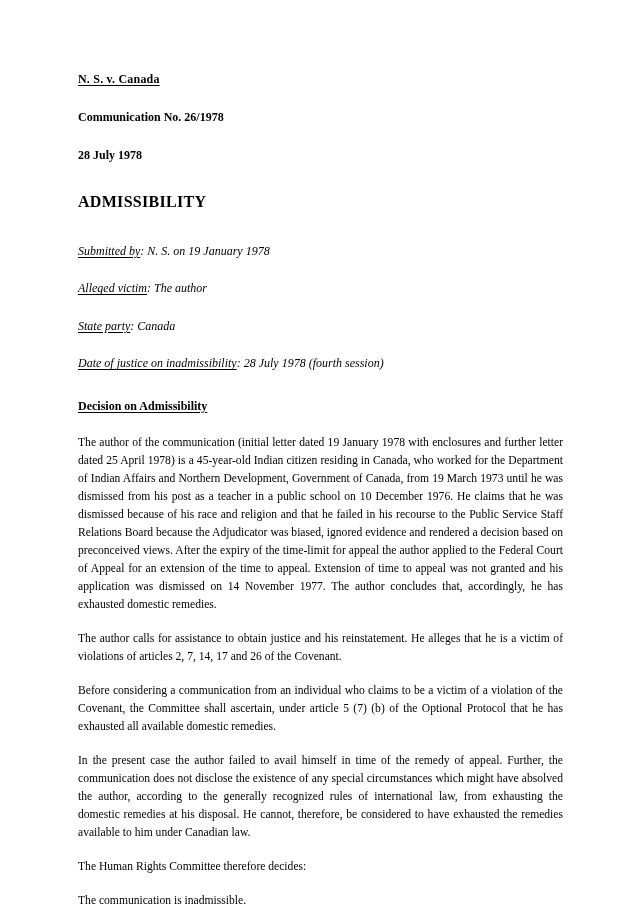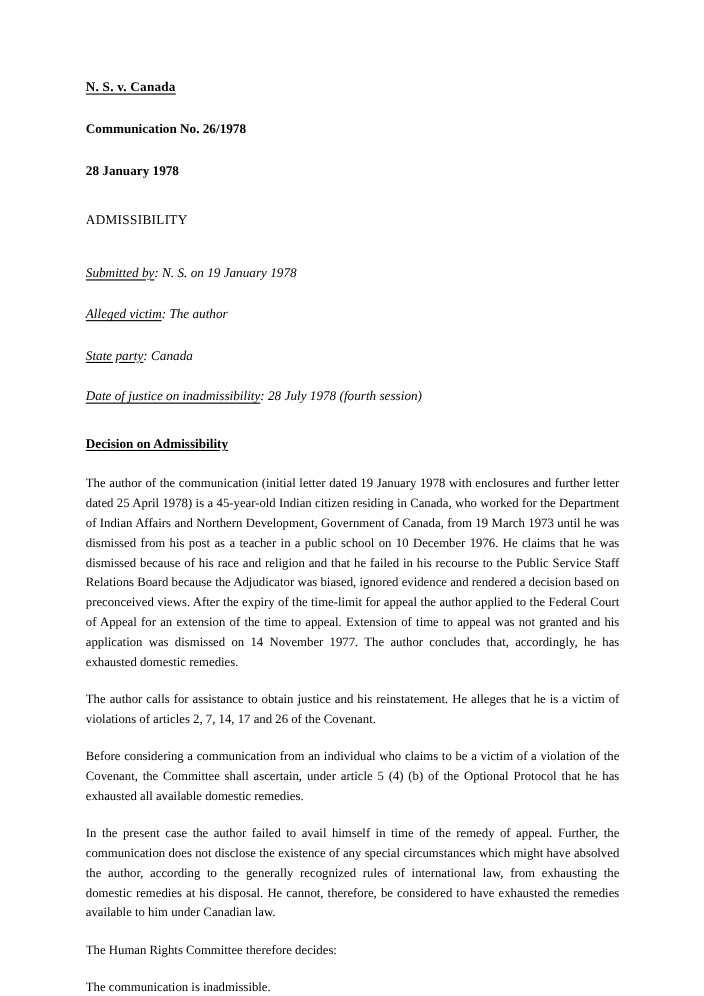--- a/index.html
+++ b/index.html
@@ -30,22 +30,22 @@
     margin: 0 0 23px 0;
     letter-spacing: 0.2px;
   }
   .comm-no,
   .doc-date {
     font-size: 12px;
     font-weight: bold;
     margin: 17px 0 23px 0;
   }
   .section-heading {
-    font-size: 12px;
-    font-weight: normal;
+    font-size: 16px;
+    font-weight: bold;
     margin: 30px 0 33px 0;
     letter-spacing: 0.3px;
   }
   .meta-line {
     font-size: 12px;
     font-style: italic;
     margin: 0 0 23px 0;
     line-height: 1.2;
   }
   .meta-line .meta-label {
@@ -76,21 +76,21 @@
 </style>
 </head>
 <body>
 
 <div class="page">
 
   <div class="doc-title">N. S. v. Canada</div>
 
   <div class="comm-no">Communication No. 26/1978</div>
 
-  <div class="doc-date">28 January 1978</div>
+  <div class="doc-date">28 July 1978</div>
 
   <div class="section-heading">ADMISSIBILITY</div>
 
   <div class="meta-line">
     <span class="meta-label">Submitted by</span><span>: N. S. on 19 January 1978</span>
   </div>
 
   <div class="meta-line">
     <span class="meta-label">Alleged victim</span><span>: The author</span>
   </div>
@@ -100,18 +100,18 @@
   </div>
 
   <div class="meta-line">
     <span class="meta-label">Date of justice on inadmissibility</span><span>: 28 July 1978 (fourth session)</span>
   </div>
 
   <div class="centered-heading">Decision on Admissibility</div>
 
   <p class="body-par flow">The author of the communication (initial letter dated 19 January 1978 with enclosures and further letter dated 25 April 1978) is a 45-year-old Indian citizen residing in Canada, who worked for the Department of Indian Affairs and Northern Development, Government of Canada, from 19 March 1973 until he was dismissed from his post as a teacher in a public school on 10 December 1976. He claims that he was dismissed because of his race and religion and that he failed in his recourse to the Public Service Staff Relations Board because the Adjudicator was biased, ignored evidence and rendered a decision based on preconceived views. After the expiry of the time-limit for appeal the author applied to the Federal Court of Appeal for an extension of the time to appeal. Extension of time to appeal was not granted and his application was dismissed on 14 November 1977. The author concludes that, accordingly, he has exhausted domestic remedies.</p>
   <p class="body-par">The author calls for assistance to obtain justice and his reinstatement. He alleges that he is a victim of violations of articles 2, 7, 14, 17 and 26 of the Covenant.</p>
-  <p class="body-par">Before considering a communication from an individual who claims to be a victim of a violation of the Covenant, the Committee shall ascertain, under article 5 (4) (b) of the Optional Protocol that he has exhausted all available domestic remedies.</p>
+  <p class="body-par">Before considering a communication from an individual who claims to be a victim of a violation of the Covenant, the Committee shall ascertain, under article 5 (7) (b) of the Optional Protocol that he has exhausted all available domestic remedies.</p>
   <p class="body-par">In the present case the author failed to avail himself in time of the remedy of appeal. Further, the communication does not disclose the existence of any special circumstances which might have absolved the author, according to the generally recognized rules of international law, from exhausting the domestic remedies at his disposal. He cannot, therefore, be considered to have exhausted the remedies available to him under Canadian law.</p>
   <p class="body-par">The Human Rights Committee therefore decides:</p>
   <p class="body-par">The communication is inadmissible.</p>
 
 </div>
 
 </body></html>

